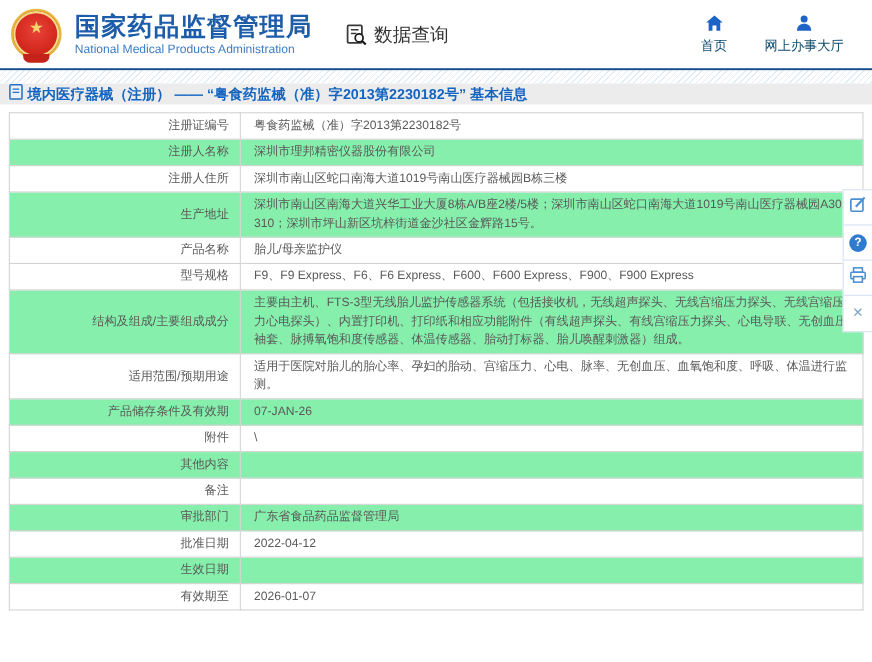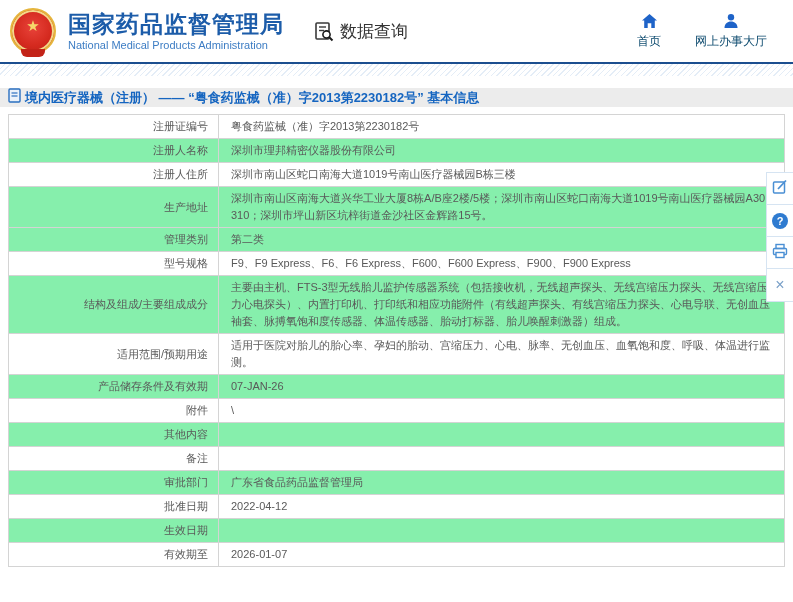--- a/index.html
+++ b/index.html
@@ -25,21 +25,21 @@
   .top-nav { margin-left:auto; display:flex; gap:34px; }
   .nav-item { display:flex; flex-direction:column; align-items:center; cursor:pointer; }
   .nav-item svg { display:block; }
   .nav-label { font-size:12px; color:#0c4a6e; margin-top:4px; white-space:nowrap; }
 
   .header-rule { height:2px; background:#1b4e8f; }
   .stripes { height:12px;
     background:repeating-linear-gradient(135deg,#ffffff 0 3px,#e4edf7 3px 4px); }
 
   
-  .breadcrumb { margin-top:12px; height:19px; background:#ececec; display:flex; align-items:center; padding:0 8px; }
+  .breadcrumb { margin-top:0; height:19px; background:#ececec; display:flex; align-items:center; padding:0 8px; }
   .breadcrumb svg { flex:0 0 auto; }
   .breadcrumb-text { font-size:13px; font-weight:bold; color:#1565c0; margin-left:4px; }
 
   
   .table-wrap { margin:7px 8px 0 8px; }
   table { width:100%; border-collapse:collapse; table-layout:fixed; }
   td { border:1px solid #d4d4d4; font-size:11px; color:#595959; line-height:17px; padding:3px 8px; height:23px; }
   td.label-cell { width:210px; text-align:right; padding-right:10px; }
   td.value-cell { text-align:left; padding-left:12px; word-break:break-all; }
   tr.alt td { background:#86efac; }
@@ -123,23 +123,23 @@
           <td class="value-cell">深圳市理邦精密仪器股份有限公司</td>
         </tr>
         <tr>
           <td class="label-cell"><span>注册人住所</span></td>
           <td class="value-cell">深圳市南山区蛇口南海大道1019号南山医疗器械园B栋三楼</td>
         </tr>
         <tr class="alt">
           <td class="label-cell"><span>生产地址</span></td>
           <td class="value-cell">深圳市南山区南海大道兴华工业大厦8栋A/B座2楼/5楼；深圳市南山区蛇口南海大道1019号南山医疗器械园A301-310；深圳市坪山新区坑梓街道金沙社区金辉路15号。</td>
         </tr>
-        <tr class="alt">
-          <td class="label-cell"><span>管理类别</span></td>
-          <td class="value-cell">第二类</td>
+        <tr>
+          <td class="label-cell"><span>产品名称</span></td>
+          <td class="value-cell">胎儿/母亲监护仪</td>
         </tr>
         <tr>
           <td class="label-cell"><span>型号规格</span></td>
           <td class="value-cell">F9、F9 Express、F6、F6 Express、F600、F600 Express、F900、F900 Express</td>
         </tr>
         <tr class="alt">
           <td class="label-cell"><span>结构及组成/主要组成成分</span></td>
           <td class="value-cell">主要由主机、FTS-3型无线胎儿监护传感器系统（包括接收机，无线超声探头、无线宫缩压力探头、无线宫缩压力心电探头）、内置打印机、打印纸和相应功能附件（有线超声探头、有线宫缩压力探头、心电导联、无创血压袖套、脉搏氧饱和度传感器、体温传感器、胎动打标器、胎儿唤醒刺激器）组成。</td>
         </tr>
         <tr>

